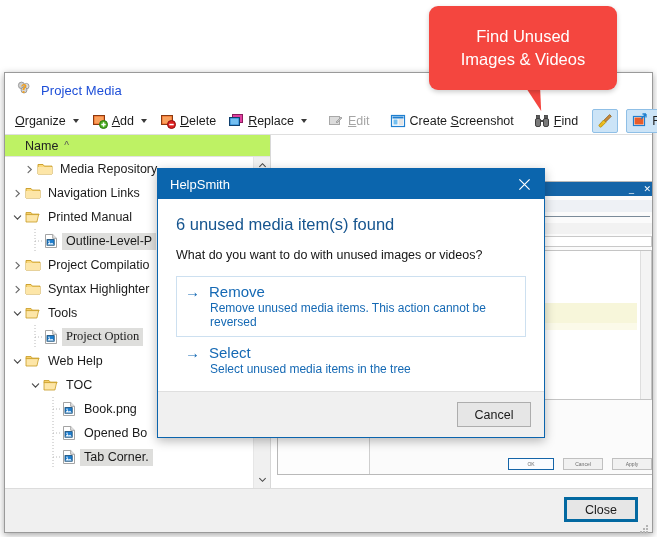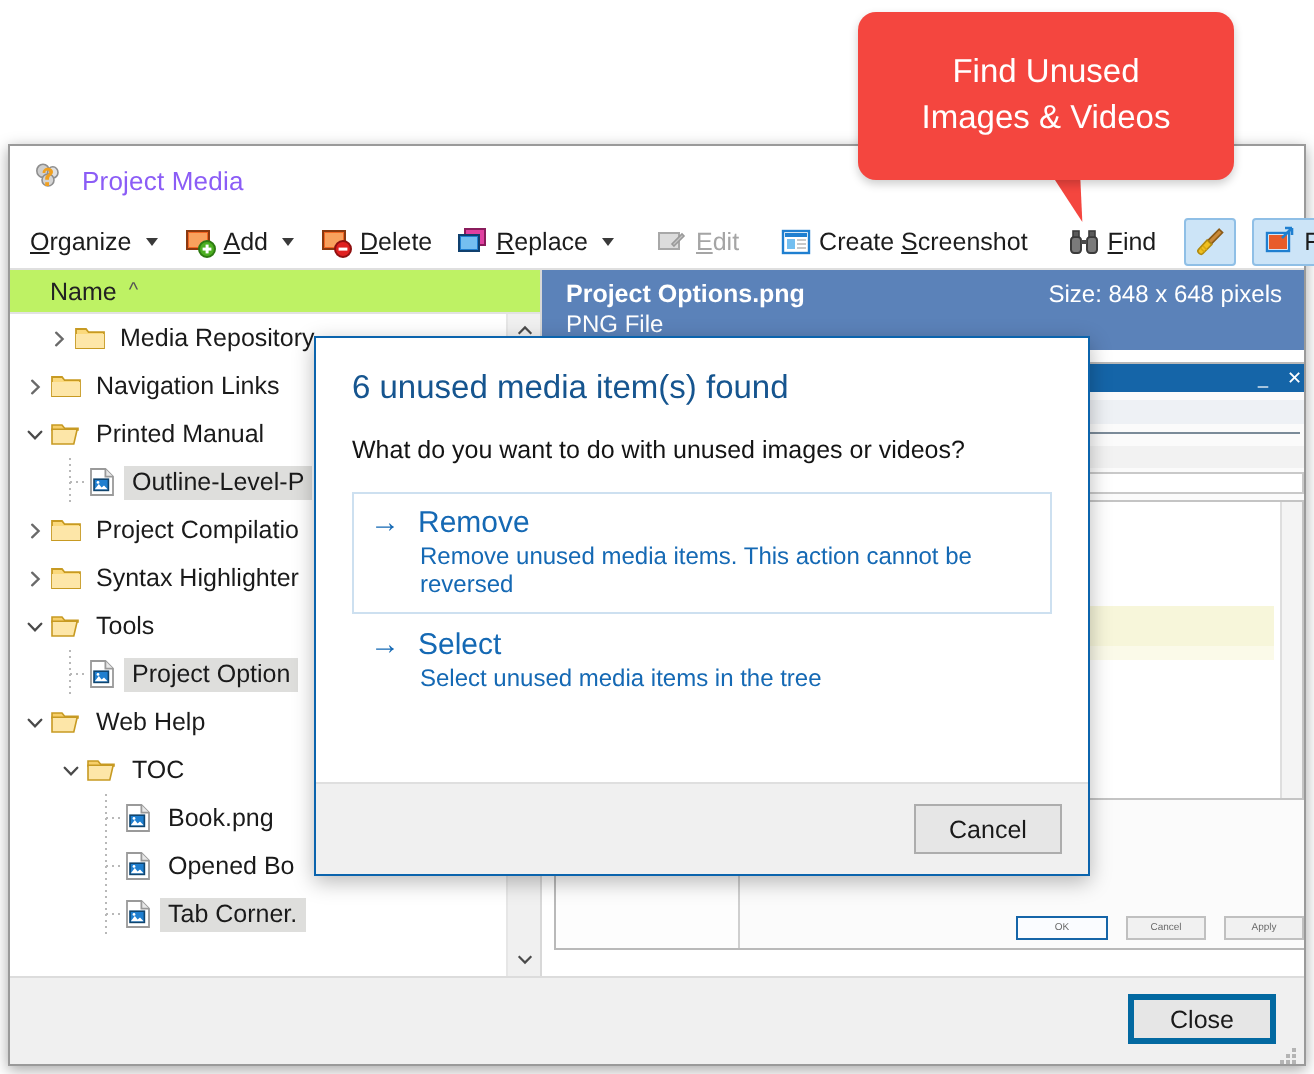--- a/index.html
+++ b/index.html
@@ -21,21 +21,21 @@
     border: 1px solid #9a9a9a;
     box-shadow: 0 2px 7px rgba(0,0,0,0.35);
   }
   .titlebar {
     height: 34px;
     background: #ffffff;
     display: flex; align-items: center;
     padding-left: 10px;
   }
   .title-text {
-    font-size: 13px; color: #8b5cf6;
+    font-size: 13px; color: #1d4ed8;
     margin-left: 8px;
     letter-spacing: 0.1px;
   }
   .hs-logo { width: 18px; height: 18px; position: relative; flex: none; }
 
   
   .toolbar {
     height: 28px;
     background: #ffffff;
     border-bottom: 1px solid #dfdfdf;
@@ -545,21 +545,21 @@
                 <svg viewBox="0 0 10 10" width="9" height="9">
                   <path d="M1.5 3.2 L5 6.8 L8.5 3.2" stroke="#4a4a4a" stroke-width="1.3" fill="none" stroke-linecap="round"></path>
                 </svg>
               </span>
               <span class="folder-ico"><svg viewBox="0 0 16 16" width="16" height="16">
                   <path d="M1 3.5h5l1.3 1.6H14V6H1z" fill="#f7cf6a" stroke="#c79a22" stroke-width="0.8"></path>
                   <path d="M1 13V5.6h12.6l-1.7 7.4z" fill="#fde6a8" stroke="#c79a22" stroke-width="0.8"></path>
                 </svg></span>
               <span class="tree-label">Tools</span>
             </div>
-            <div class="tree-row sel" style="padding-left: 22px;">
+            <div class="tree-row sel" style="padding-left: 22px; font-family: Liberation Serif, serif;">
               <span class="dotline">
                 <svg viewBox="0 0 16 24" width="16" height="24" style="display:block">
                   <path d="M8 0 V24" stroke="#b8b8b8" stroke-width="1" stroke-dasharray="1 2"></path>
                   <path d="M8 12 H16" stroke="#b8b8b8" stroke-width="1" stroke-dasharray="1 2"></path>
                 </svg>
               </span>
               <span class="file-ico"><svg viewBox="0 0 16 16" width="16" height="16">
                   <path d="M2.5 1.5h7.2l3.8 3.8v9.2H2.5z" fill="#ffffff" stroke="#9a9a9a" stroke-width="0.9"></path>
                   <path d="M9.7 1.5v3.8h3.8" fill="#e8e8e8" stroke="#9a9a9a" stroke-width="0.9"></path>
                   <rect x="4" y="6.6" width="7.2" height="5.6" fill="#1f7fd0" stroke="#10456f" stroke-width="0.8"></rect>
@@ -651,25 +651,20 @@
           <div class="ts-thumb"></div>
           <div class="ts-arrow bottom">
             <svg viewBox="0 0 10 10" width="9" height="9">
                 <path d="M1.5 3.5 L5 7 L8.5 3.5" stroke="#4a4a4a" stroke-width="1.2" fill="none"></path>
               </svg>
           </div>
         </div>
       </div>
 
       <div class="preview-pane">
-        <div class="preview-header">
-          <div class="ph-name">Project Options.png</div>
-          <div class="ph-type">PNG File</div>
-          <div class="ph-size">Size: 848 x 648 pixels</div>
-        </div>
 
         <div class="preview-canvas">
 
           <div class="mini">
             <div class="mini-title">
               <span class="mt-min">_</span>
               <span class="mt-x">✕</span>
             </div>
             <div class="mini-body">
               <div class="mini-left" id="thumb-left">
@@ -718,20 +713,28 @@
           <rect x="6" y="3" width="2" height="2" fill="#b4b4b4"></rect>
           <rect x="0" y="6" width="2" height="2" fill="#b4b4b4"></rect>
           <rect x="3" y="6" width="2" height="2" fill="#b4b4b4"></rect>
           <rect x="6" y="6" width="2" height="2" fill="#b4b4b4"></rect>
         </svg>
       </span>
     </div>
   </div>
 
   <div class="modal">
+    <div class="modal-title">
+      <span class="modal-title-text">HelpSmith</span>
+      <span class="modal-x">
+        <svg viewBox="0 0 14 14" width="13" height="13">
+          <path d="M1.5 1.5 L12.5 12.5 M12.5 1.5 L1.5 12.5" stroke="#ffffff" stroke-width="1.3"></path>
+        </svg>
+      </span>
+    </div>
 
     <div class="modal-inner">
       <div class="modal-heading">6 unused media item(s) found</div>
       <div class="modal-q">What do you want to do with unused images or videos?</div>
       <div class="task-list" id="task-list">
           <div class="task hover">
             <div class="task-title">
               <span class="task-arrow">→</span>
               <span>Remove</span>
             </div>

